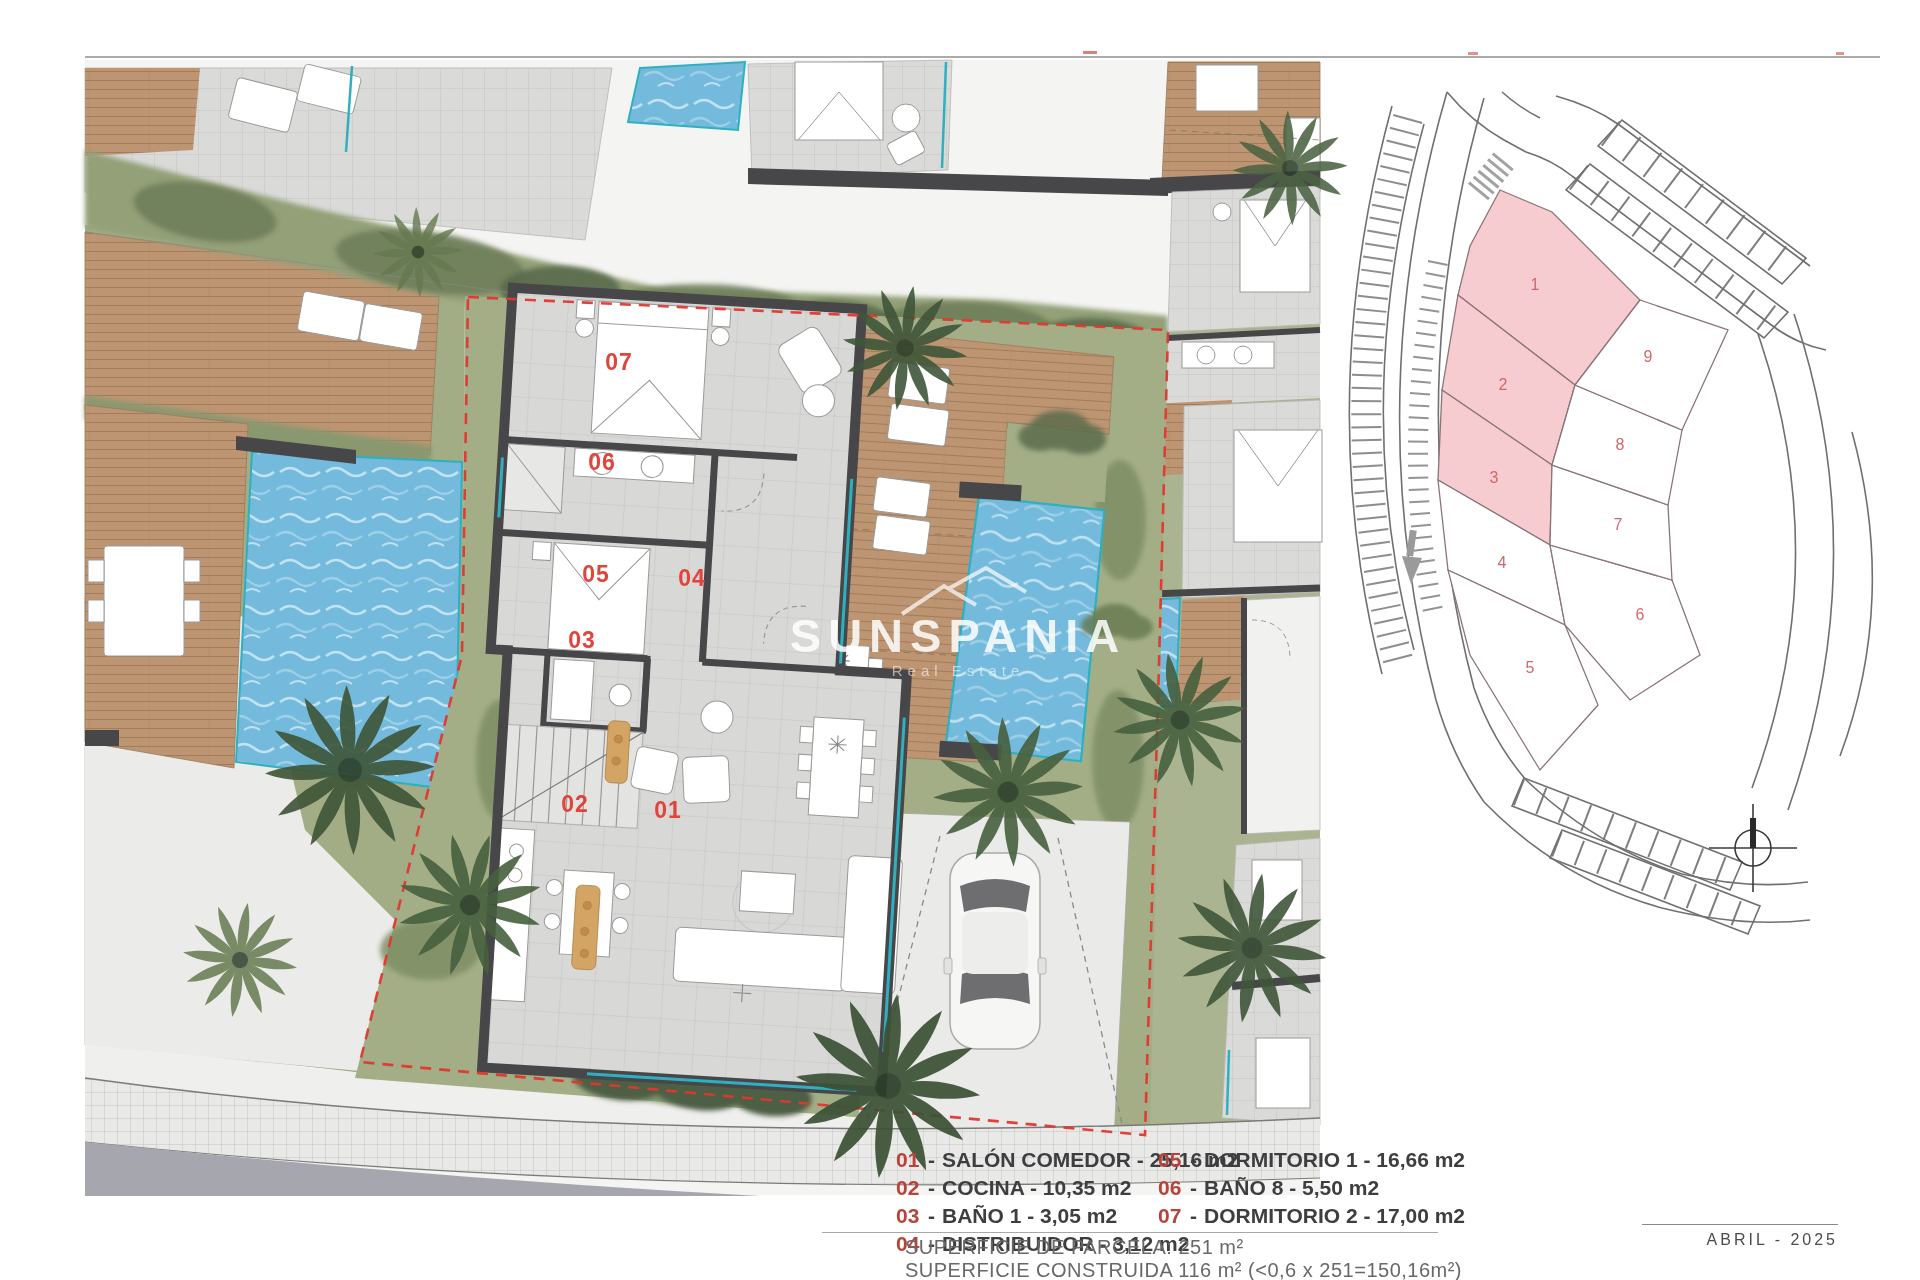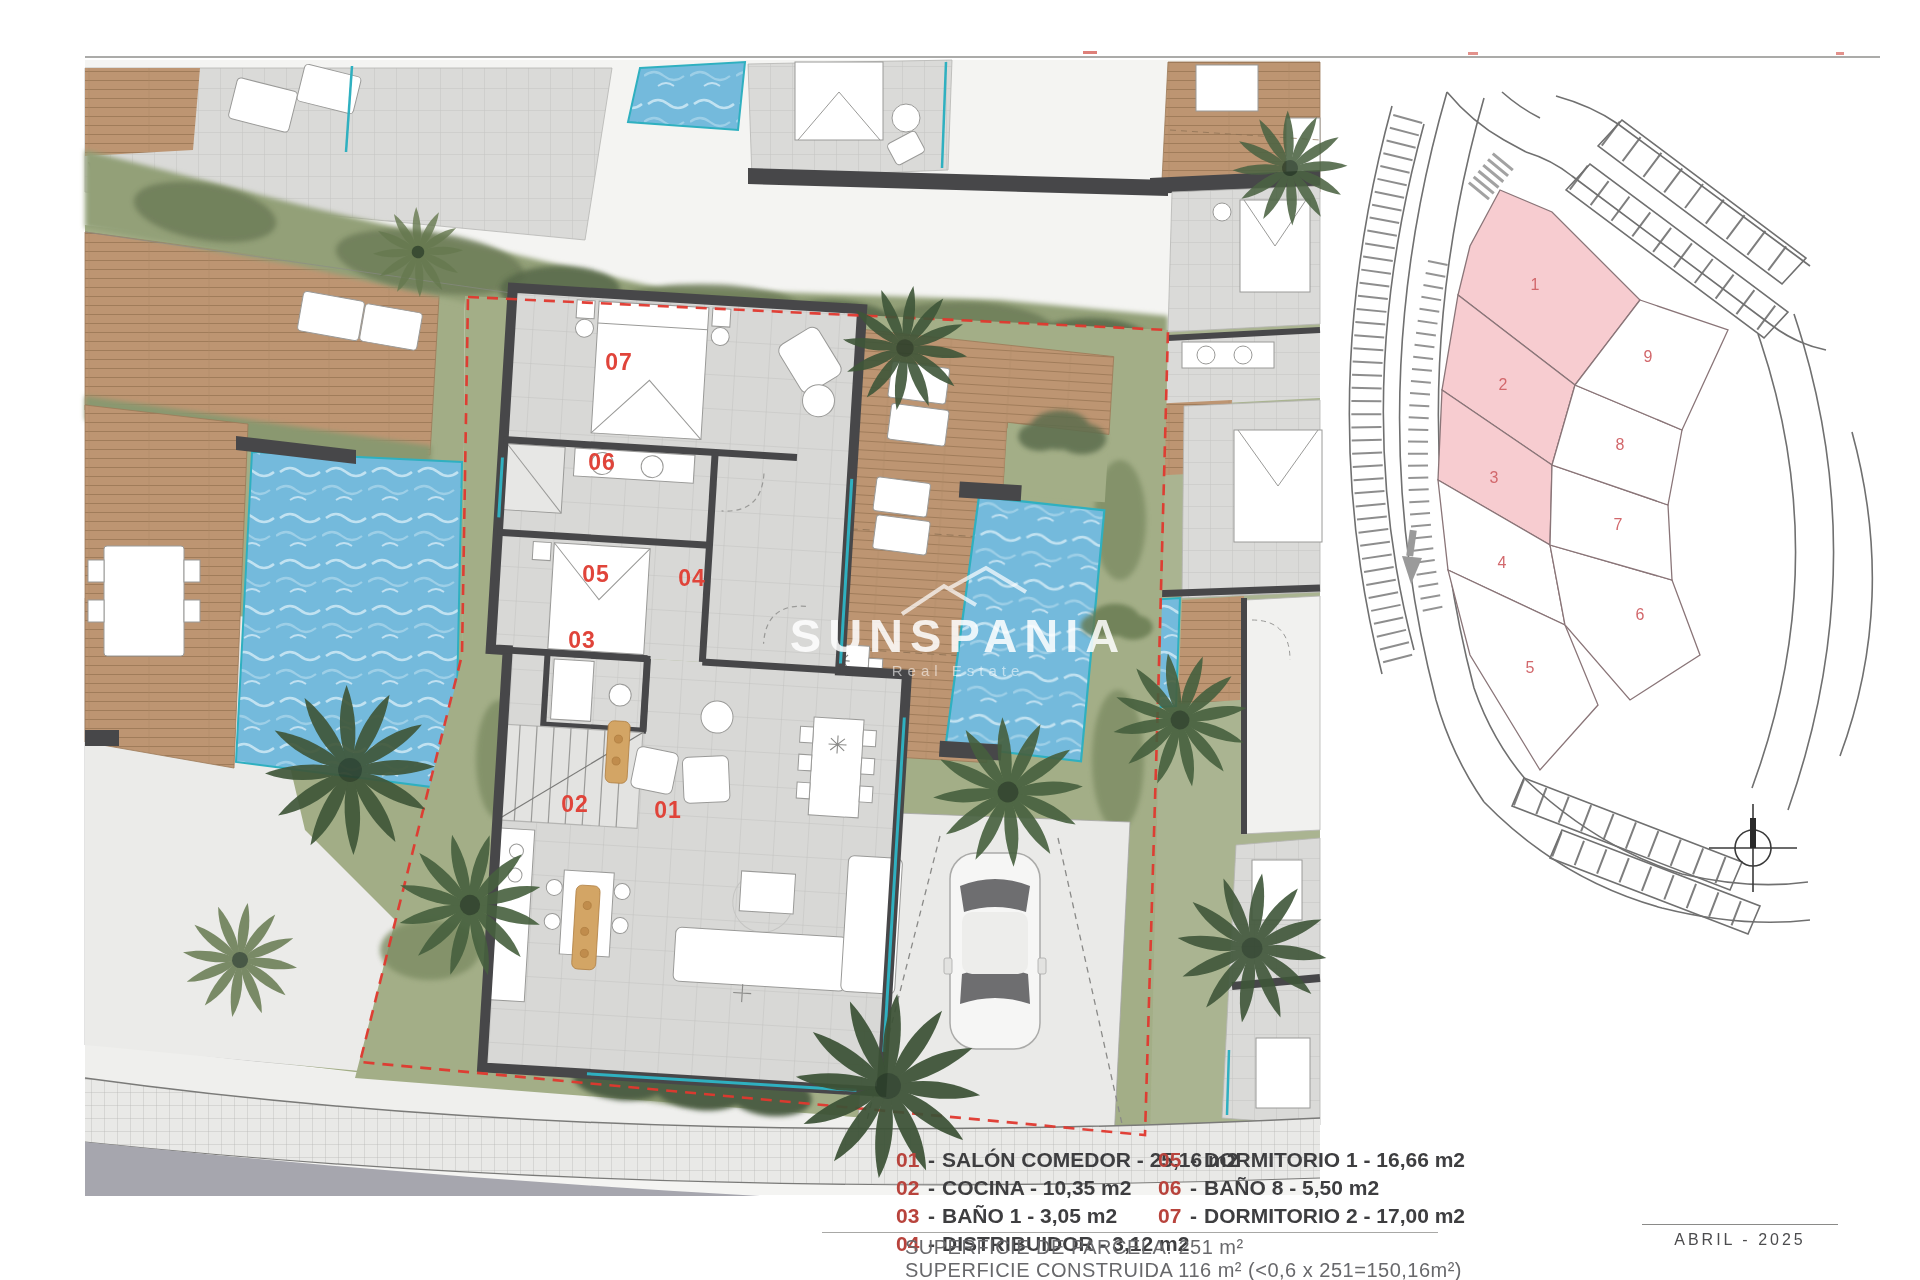--- a/index.html
+++ b/index.html
@@ -13,21 +13,21 @@
   
   .legend{position:absolute;left:896px;top:1148px;width:560px;}
   .lg-col{position:absolute;top:0;}
   .lg-col.c1{left:0;}
   .lg-col.c2{left:262px;}
   .lg-row{display:flex;align-items:baseline;height:28px;font-size:21px;font-weight:bold;color:#3e3e40;white-space:nowrap;}
   .lg-num{color:#b8433c;width:30px;text-align:left;}
   .lg-sep{margin:0 7px 0 2px;color:#3e3e40;}
   .hr1{position:absolute;left:822px;top:1232px;width:616px;border-top:1.5px solid #a8a8a6;}
   .surface{position:absolute;left:905px;top:1236px;font-size:20px;color:#68686b;letter-spacing:0.5px;line-height:23px;}
-  .date-block{position:absolute;left:1642px;top:1224px;width:196px;text-align:center;}
+  .date-block{position:absolute;left:1642px;top:1224px;width:196px;text-align:right;}
   .date-line{border-top:1.5px solid #8a8a88;margin-bottom:6px;}
   .date-text{font-size:16px;letter-spacing:3px;color:#4c4c4e;}
 </style>
 </head>
 <body>
 
 <div class="canvas">
 
 <svg width="1920" height="1280" viewBox="0 0 1920 1280">
   <defs>

